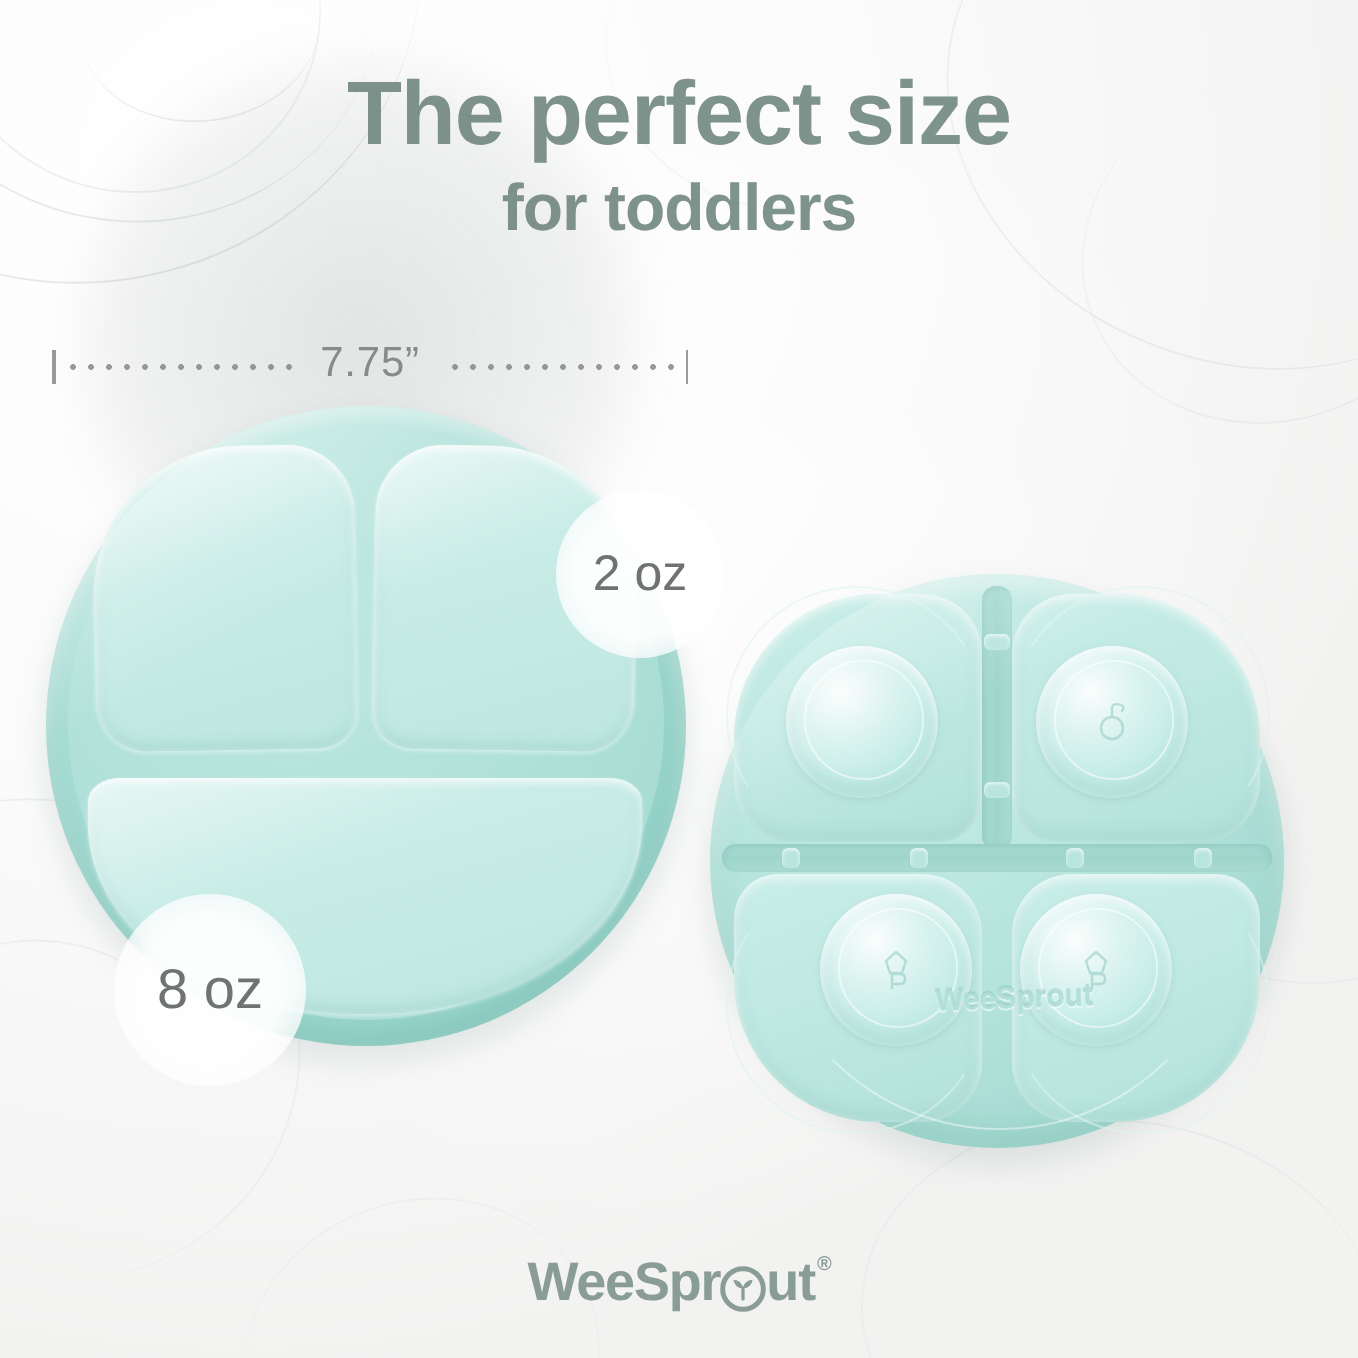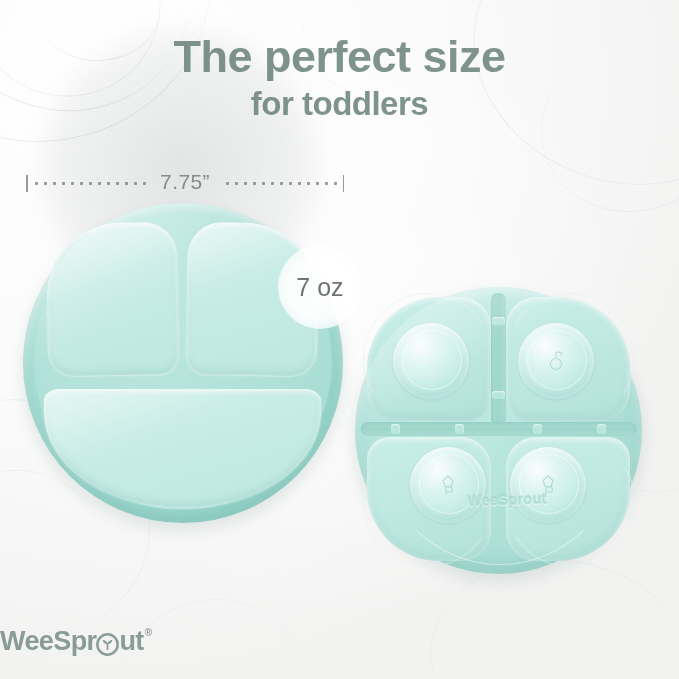--- a/index.html
+++ b/index.html
@@ -482,20 +482,21 @@
     font-size: 28px;
   }
 
   
   .brand {
     position: absolute;
     left: 0; right: 0;
     bottom: 22px;
     display: flex;
     align-items: center;
+    justify-content: center;
     color: #8a9c96;
   }
   .brand-text {
     font-size: 27px;
     font-weight: 700;
     letter-spacing: -0.6px;
     display: flex;
     align-items: center;
   }
   .brand-mark {
@@ -607,21 +608,22 @@
       </svg>
     </div>
 
     <div class="emboss-arc"></div>
     <div class="emboss-logo">WeeSprout</div>
 
     <div class="bp-rimlight"></div>
   </div>
 
 
-  <div class="badge badge-4">7 oz</div>
+  <div class="badge badge-4">2 oz</div>
+  <div class="badge badge-8">8 oz</div>
 
   <div class="brand">
     <span class="brand-text">
       <span>WeeSpr</span>
       <span class="brand-mark">
         <svg width="23" height="23" viewBox="0 0 24 24">
           <circle cx="12" cy="12" r="10.6" fill="none" stroke="#8a9c96" stroke-width="2.6"></circle>
           <path d="M12 17.2 L12 11.4" stroke="#8a9c96" stroke-width="1.7" stroke-linecap="round" fill="none"></path>
           <path d="M12 11.8 Q7.6 11.4 7.0 7.2 Q11.4 7.4 12 11.8 Z" fill="#8a9c96"></path>
           <path d="M12 11.8 Q16.4 11.4 17.0 7.2 Q12.6 7.4 12 11.8 Z" fill="#8a9c96"></path>

